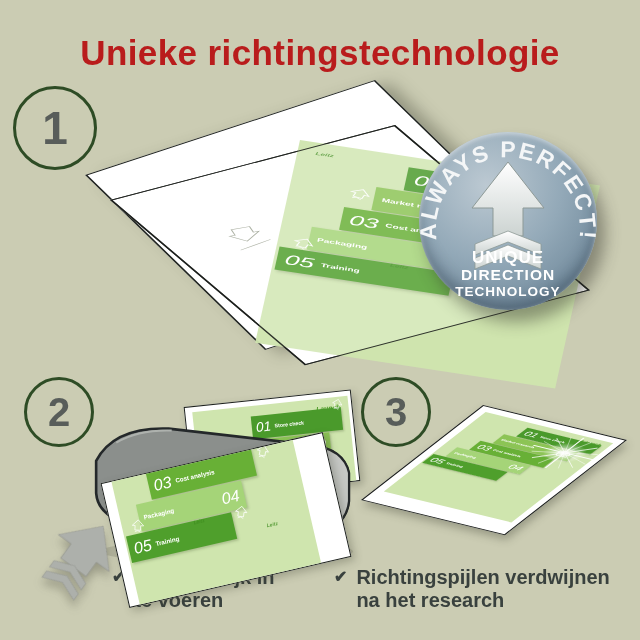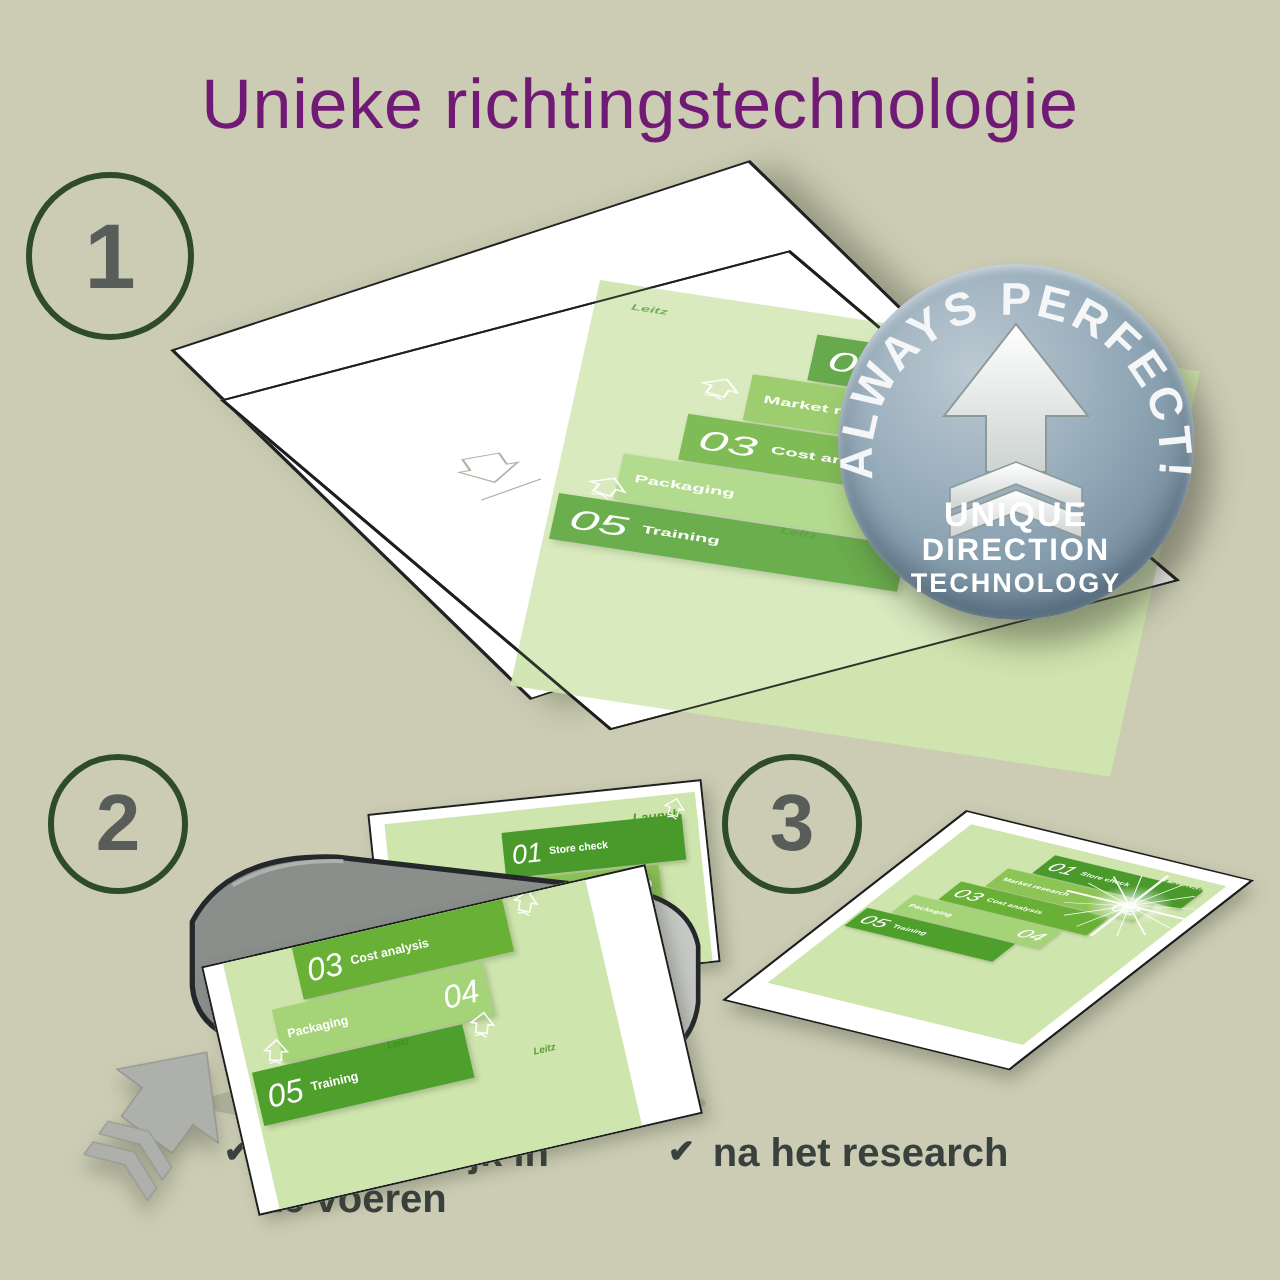--- a/index.html
+++ b/index.html
@@ -7,21 +7,21 @@
     width:640px;height:640px;overflow:hidden;
     background:#cbccb3;
     font-family:"Liberation Sans", sans-serif;
     -webkit-font-smoothing:antialiased;
   }
   .stage{position:relative;width:640px;height:640px;overflow:hidden;}
 
   
   .title{
     position:absolute;left:0;right:0;top:10px;text-align:center;
-    font-size:35px;font-weight:400;color:#701a75;letter-spacing:.4px;
+    font-size:35px;font-weight:700;color:#b91c1c;letter-spacing:.4px;
   }
 
   
   .step-circle{
     position:absolute;border-radius:50%;border:3px solid #2e4c25;
     color:#585d5a;font-weight:700;display:flex;align-items:center;justify-content:center;
   }
   .c1{left:13px;top:86px;width:78px;height:78px;font-size:46px;}
   .c2{left:24px;top:377px;width:64px;height:64px;font-size:40px;}
   .c3{left:361px;top:377px;width:64px;height:64px;font-size:40px;}
@@ -369,17 +369,18 @@
     <span class="chk">✔</span>
     <span class="cap-lines">
       <span>Gemakkelijk in</span>
       <span>te voeren</span>
     </span>
   </div>
 
   <div class="caption cap2">
     <span class="chk">✔</span>
     <span class="cap-lines">
+      <span>Richtingspijlen verdwijnen</span>
       <span>na het research</span>
     </span>
   </div>
 
 </div>
 
 </body></html>

